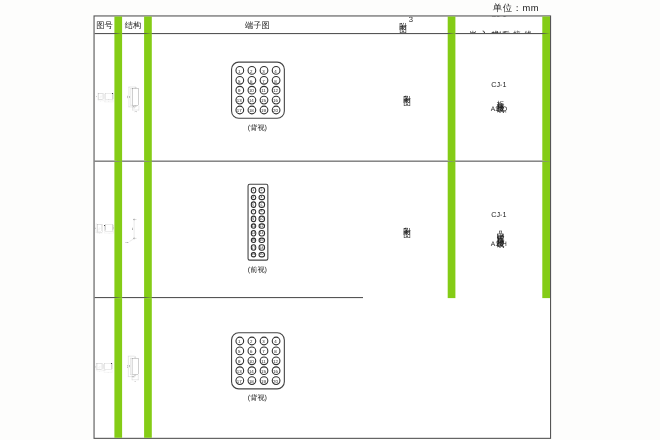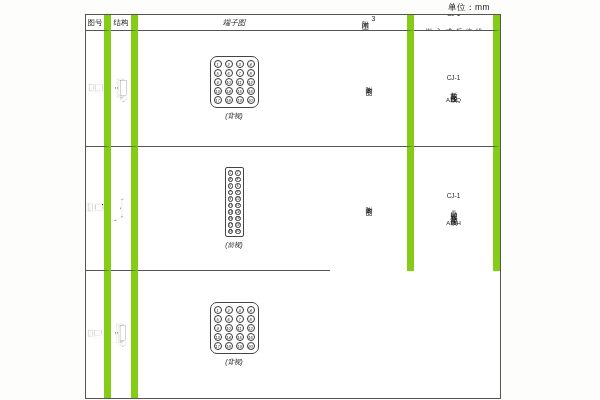--- a/index.html
+++ b/index.html
@@ -5,21 +5,21 @@
   * { margin:0; padding:0; box-sizing:border-box; }
   html,body { width:600px; height:400px; }
   body { background:#fff; font-family:"Liberation Sans","DejaVu Sans",sans-serif; color:#1a1a1a; }
   .sheet { position:relative; width:600px; height:400px; background:#fdfdfc; overflow:hidden; }
   .unit { position:absolute; top:2px; left:448px; font-size:8.5px; letter-spacing:0.5px; }
   .tbl { position:absolute; top:14px; left:85px; width:416px; height:385px;
          display:grid; grid-template-columns:25px 27px 192px 84px 86px;
          grid-template-rows:16px 116px 124px 127px; border:1px solid #555; background:#fff; }
   .cell { border-right:7px solid #84cc16; border-bottom:1px solid #555;
           display:flex; align-items:center; justify-content:center; overflow:hidden; }
-  .lastcol { border-right:none;font-style:italic; }
+  .lastcol { border-right:none; }
   .lastrow { border-bottom:none; }
   .head { font-size:7.5px; white-space:nowrap; }
   .vert { writing-mode:vertical-lr; text-orientation:upright; font-size:7px; letter-spacing:1.5px; }
   .figcell .vert { letter-spacing:3px; }
   .structcell { flex-direction:column; gap:5px; font-size:6.5px; padding:3px 0; }
   .structcell .code { font-size:6px; }
   .drawcell { display:block; }
   .drawcell svg { width:100%; height:100%; display:block; }
   .termcell { flex-direction:column; gap:4px; }
   .tbox { display:grid; gap:1px 3px; border:1px solid #444; padding:3px; background:#fff;

